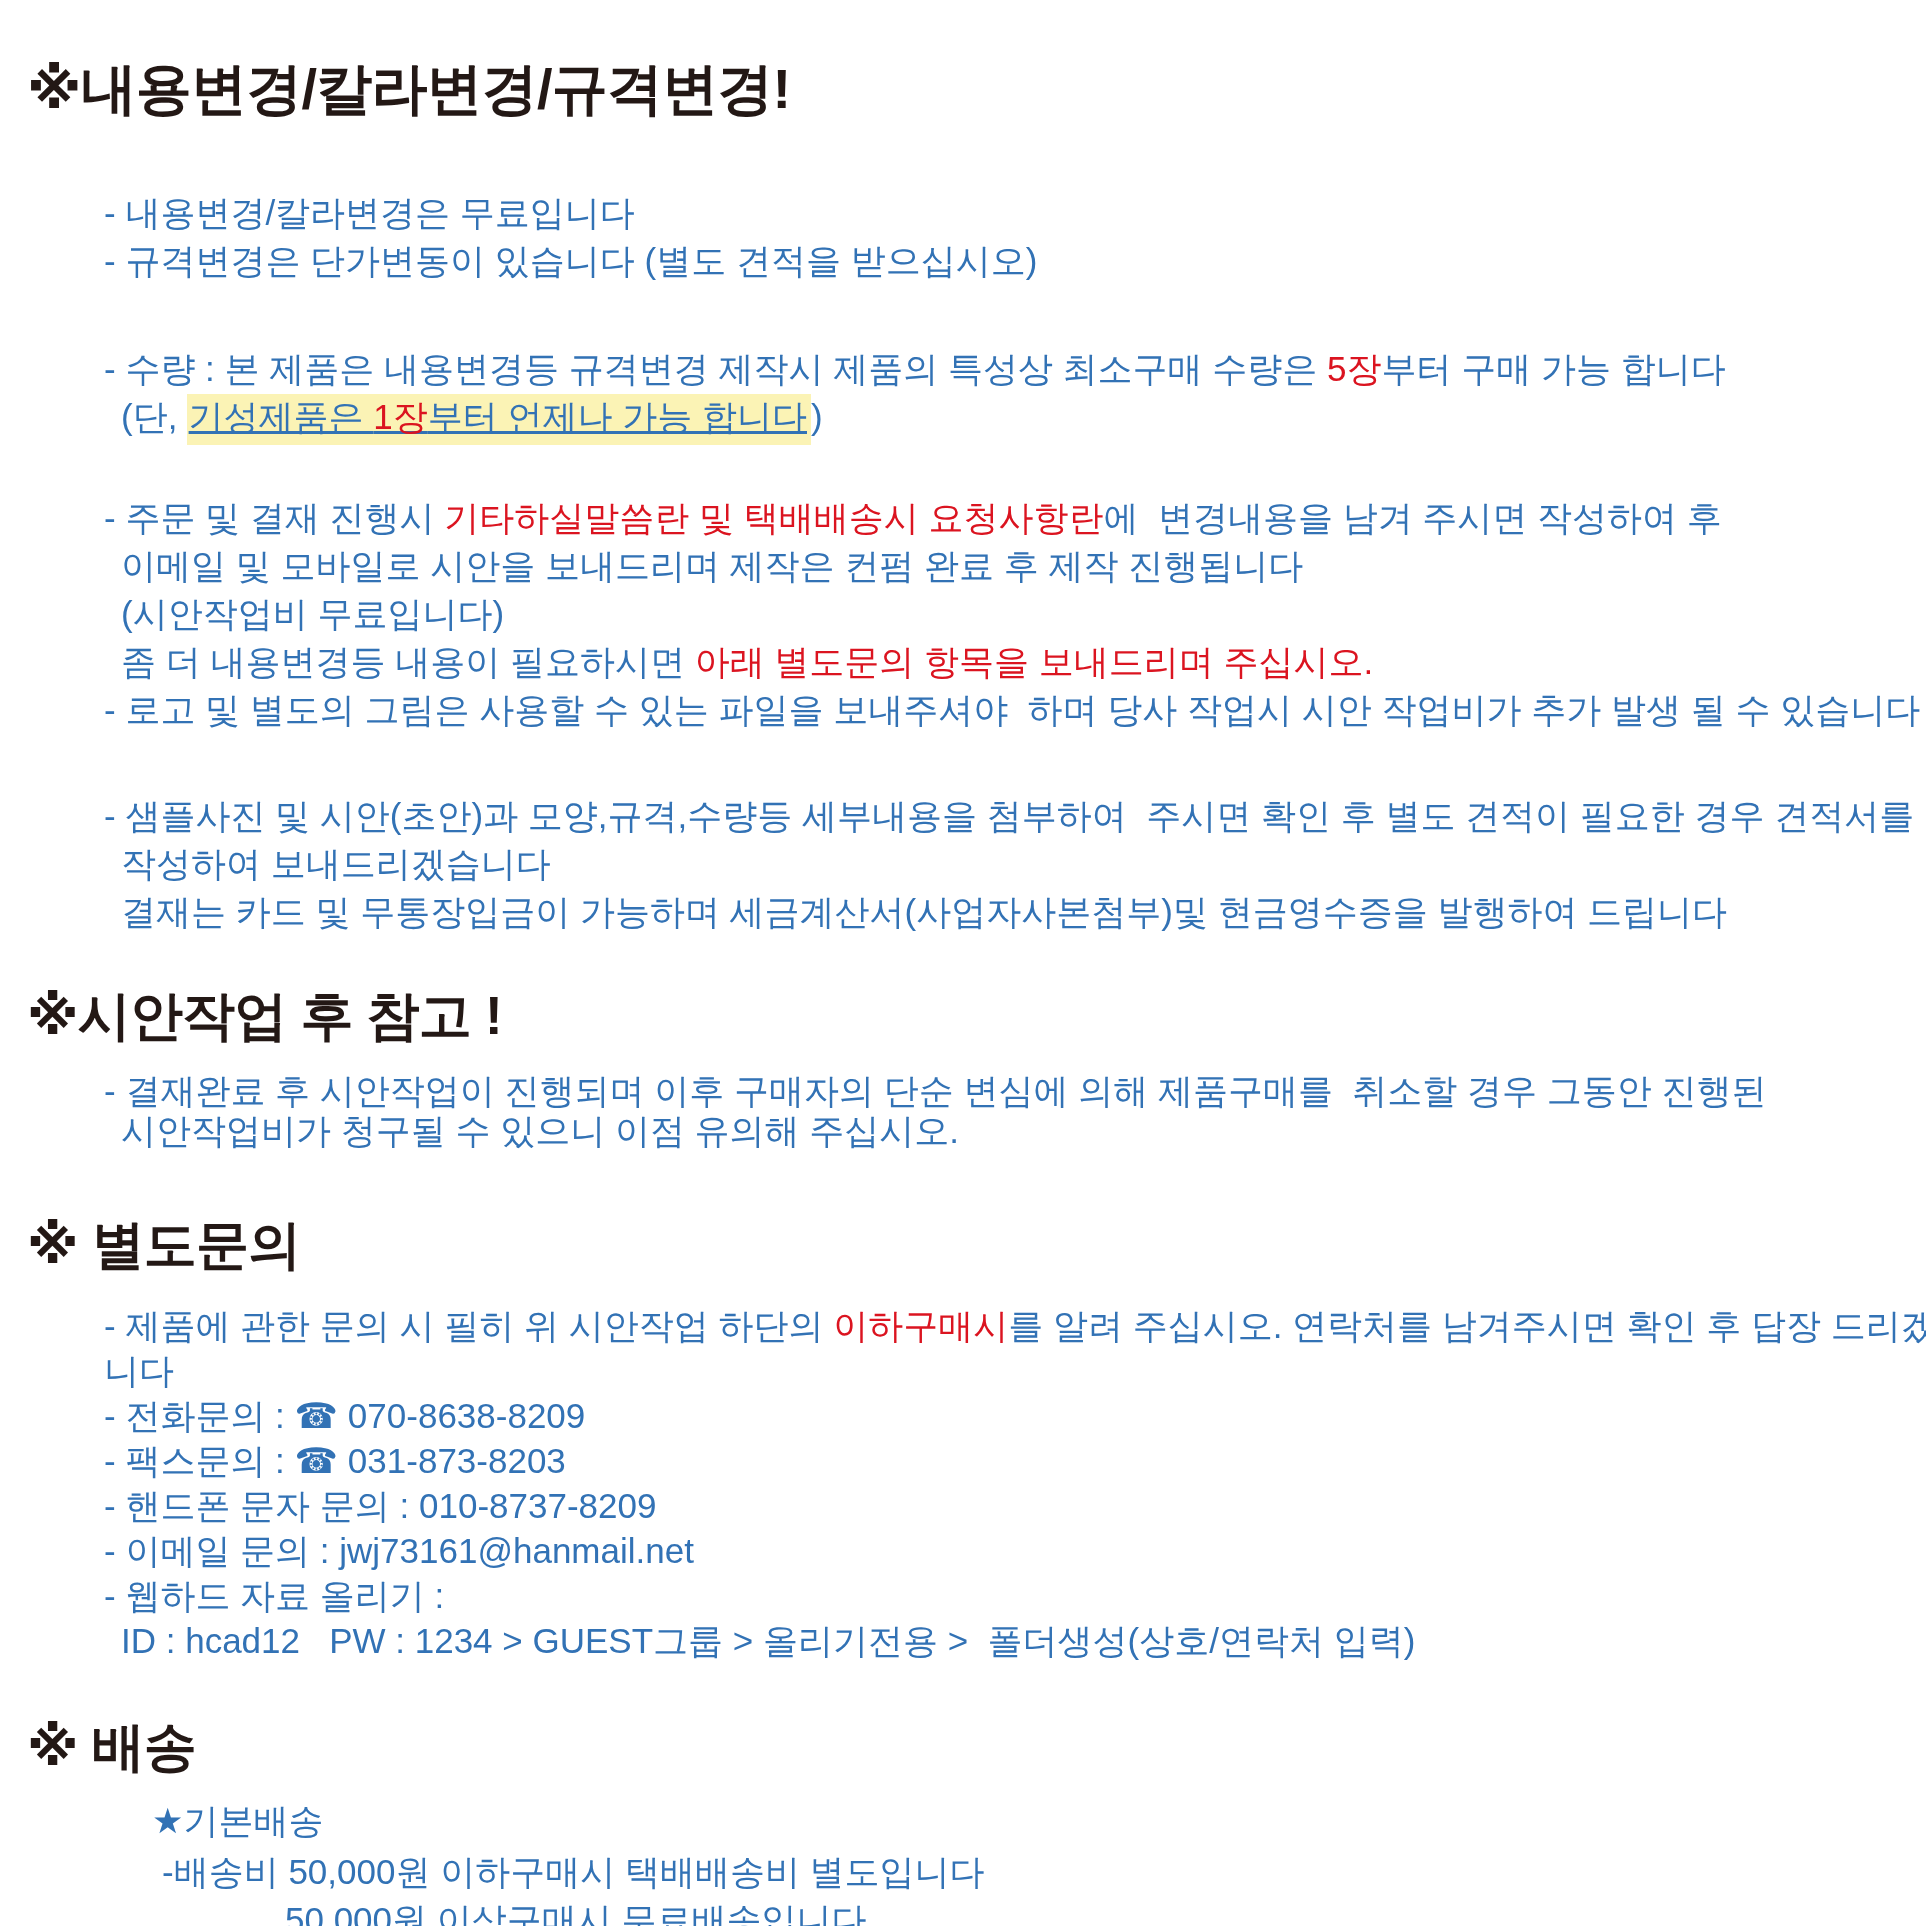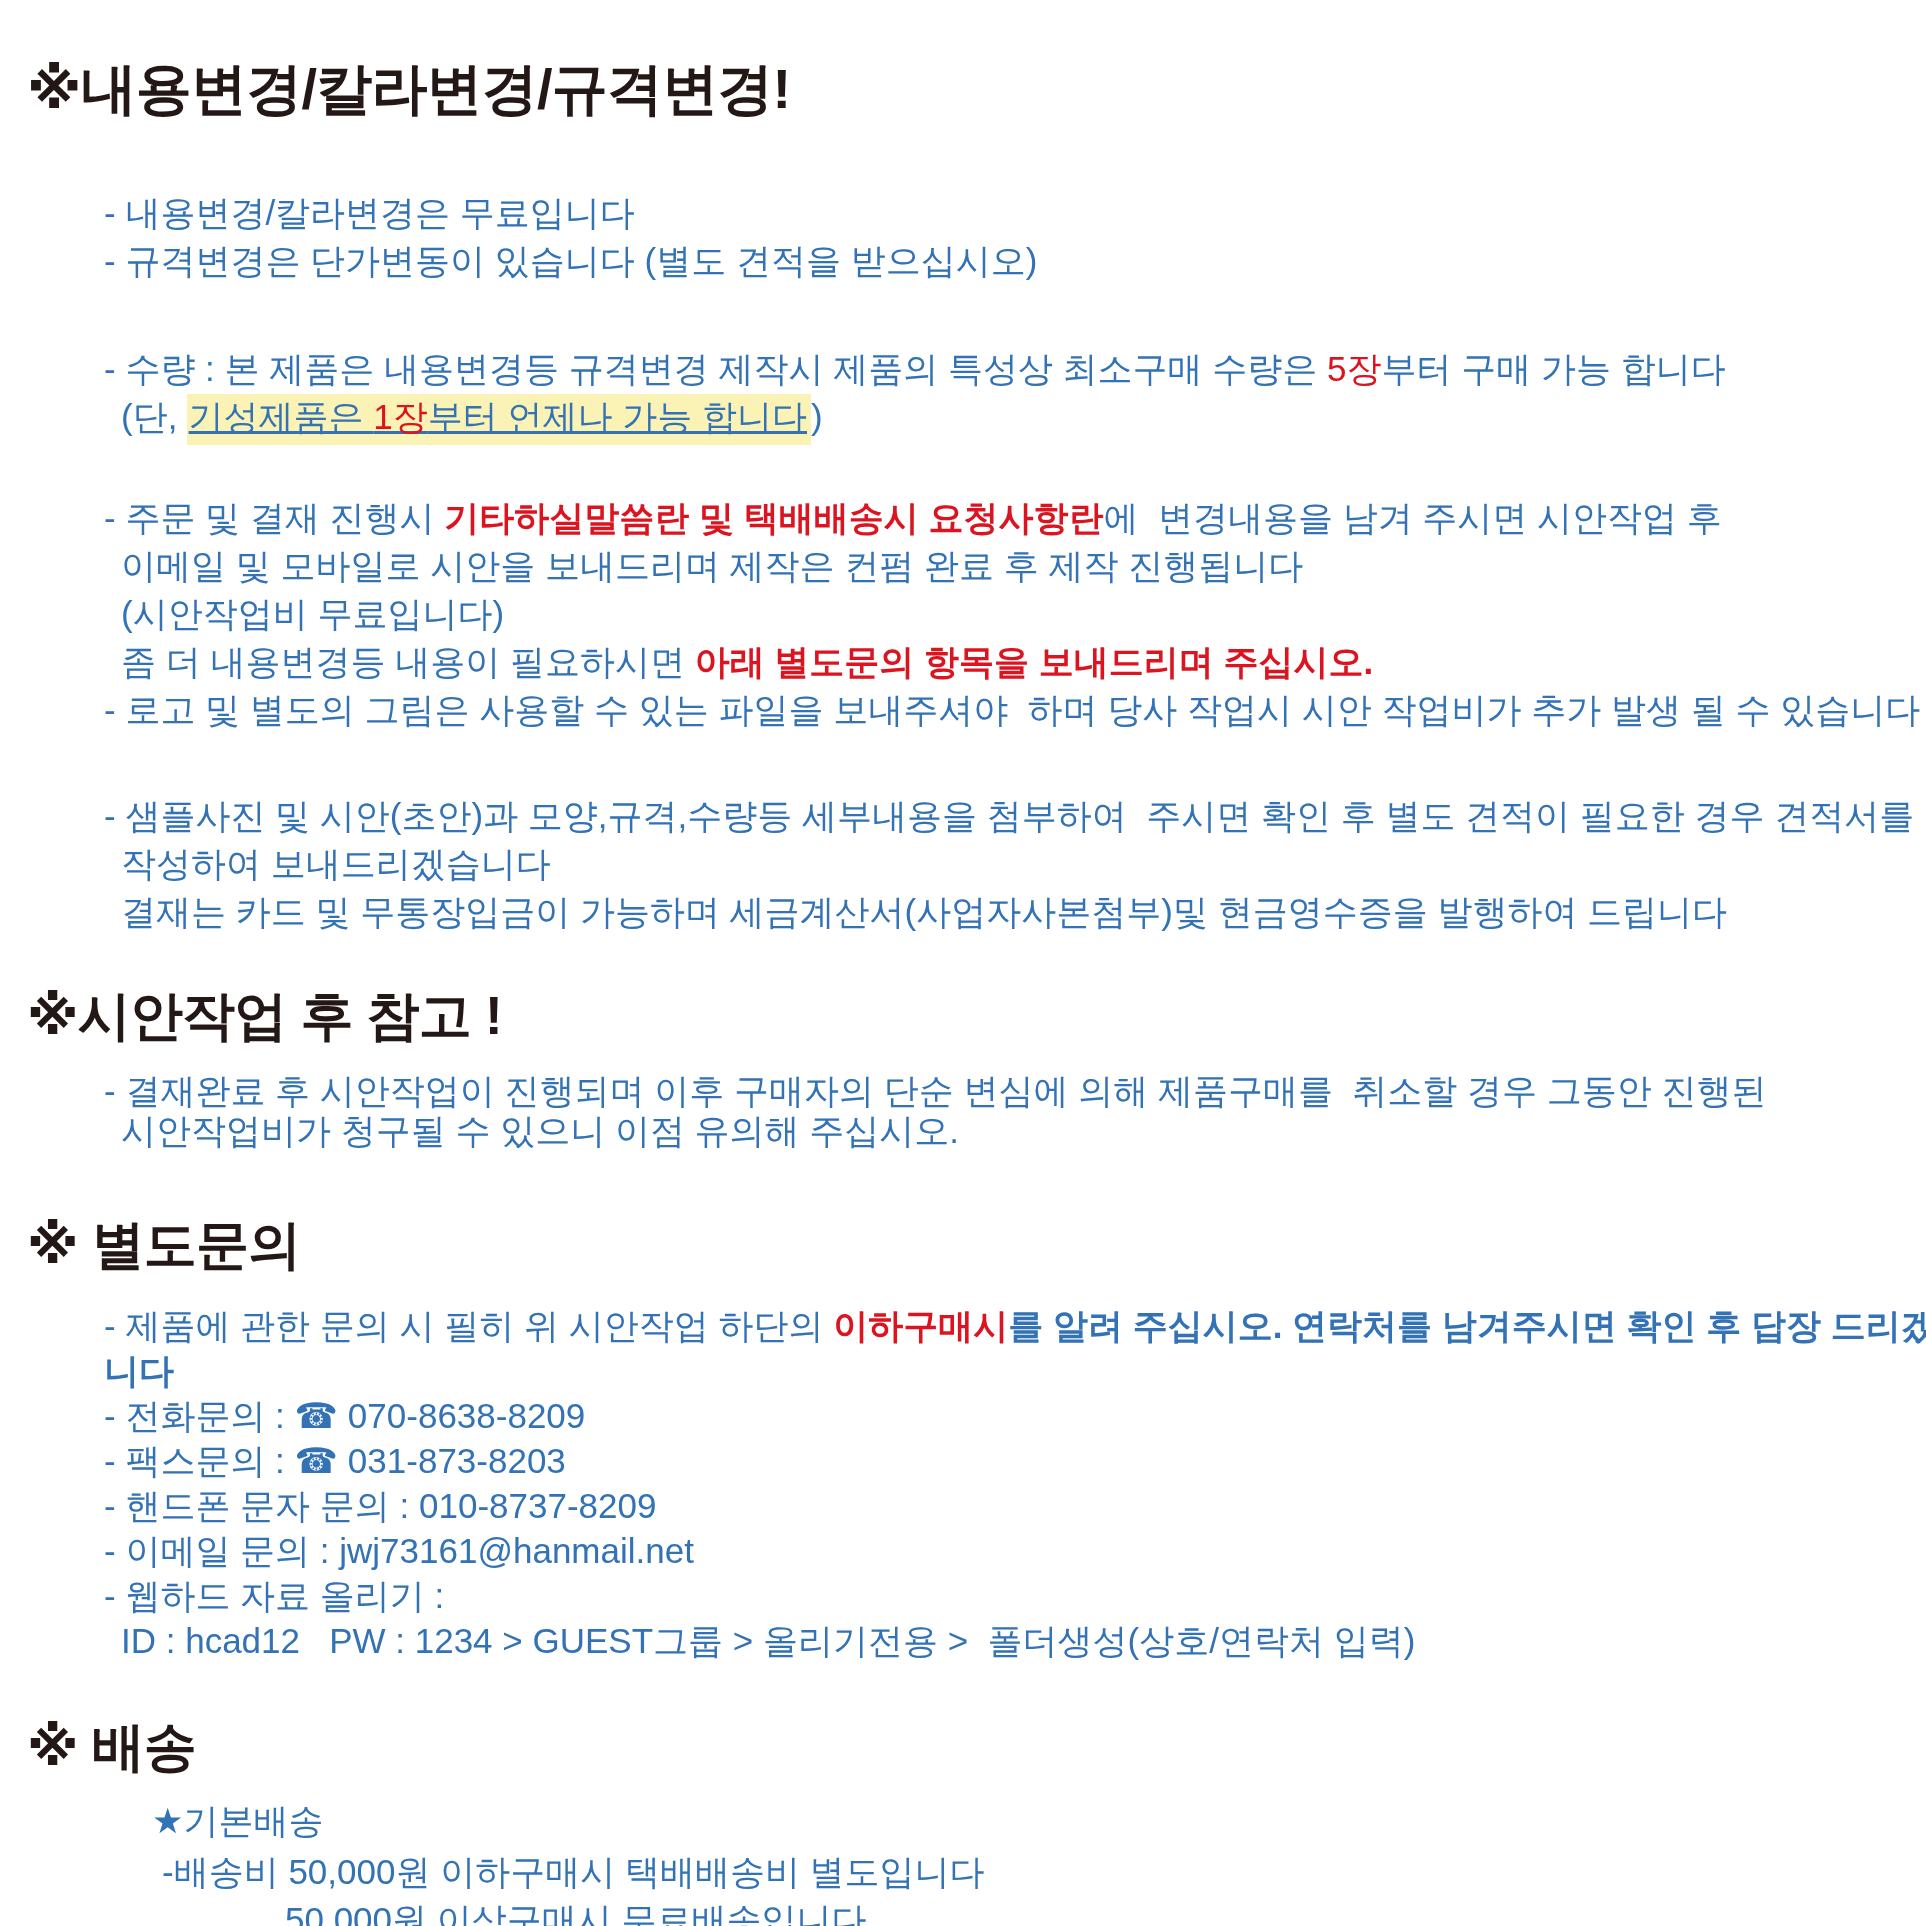--- a/index.html
+++ b/index.html
@@ -39,21 +39,21 @@
     white-space:pre-wrap;
   }
   .line{
     font-size:35px;
     line-height:48px;
     white-space:pre-wrap;
   }
   .lh118 .line, .line.lh118{line-height:45px;}
   .tight .line{line-height:40px;}
   .red{color:var(--red);margin-top:44px;}
-  .bold{font-weight:bold;}
+  .bold{font-weight:normal;}
   .hl{background:var(--highlight);padding:3.1px 3.9px 8.5px 1.5px;text-decoration:underline;}
   .ind-a{margin-left:104px;}
   .ind-b{margin-left:121px;}
   .ind-ship-title{margin-left:152px;}
   .ind-ship{margin-left:162px;}
   .ind-fee2{margin-left:285px;}
   .mt-p1{margin-top:65px;}
   .mt-p2{margin-top:60px;}
   .mt-p3{margin-top:53px;}
   .mt-p4{margin-top:58px;}
@@ -76,21 +76,21 @@
     <div class="line ind-a">- 내용변경/칼라변경은 무료입니다</div>
     <div class="line ind-a">- 규격변경은 단가변동이 있습니다 (별도 견적을 받으십시오)</div>
   </div>
 
   <div class="mt-p2">
     <div class="line ind-a"><span>- 수량 : 본 제품은 내용변경등 규격변경 제작시 제품의 특성상 최소구매 수량은 </span><span class="red">5장</span><span>부터 구매 가능 합니다</span></div>
     <div class="line ind-b"><span>(단, </span><span class="hl"><span>기성제품은 </span><span class="red">1장</span><span>부터 언제나 가능 합니다</span></span><span>)</span></div>
   </div>
 
   <div class="mt-p3">
-    <div class="line ind-a"><span>- 주문 및 결재 진행시 </span><span class="red bold">기타하실말씀란 및 택배배송시 요청사항란</span><span>에  변경내용을 남겨 주시면 시안작업 후</span></div>
+    <div class="line ind-a"><span>- 주문 및 결재 진행시 </span><span class="red bold">기타하실말씀란 및 택배배송시 요청사항란</span><span>에  변경내용을 남겨 주시면 작성하여 후</span></div>
     <div class="line ind-b">이메일 및 모바일로 시안을 보내드리며 제작은 컨펌 완료 후 제작 진행됩니다</div>
     <div class="line ind-b">(시안작업비 무료입니다)</div>
     <div class="line ind-b"><span>좀 더 내용변경등 내용이 필요하시면 </span><span class="red bold">아래 별도문의 항목을 보내드리며 주십시오.</span></div>
     <div class="line ind-a">- 로고 및 별도의 그림은 사용할 수 있는 파일을 보내주셔야  하며 당사 작업시 시안 작업비가 추가 발생 될 수 있습니다</div>
   </div>
 
   <div class="mt-p4">
     <div class="line ind-a">- 샘플사진 및 시안(초안)과 모양,규격,수량등 세부내용을 첨부하여  주시면 확인 후 별도 견적이 필요한 경우 견적서를</div>
     <div class="line ind-b">작성하여 보내드리겠습니다</div>
     <div class="line ind-b">결재는 카드 및 무통장입금이 가능하며 세금계산서(사업자사본첨부)및 현금영수증을 발행하여 드립니다</div>

